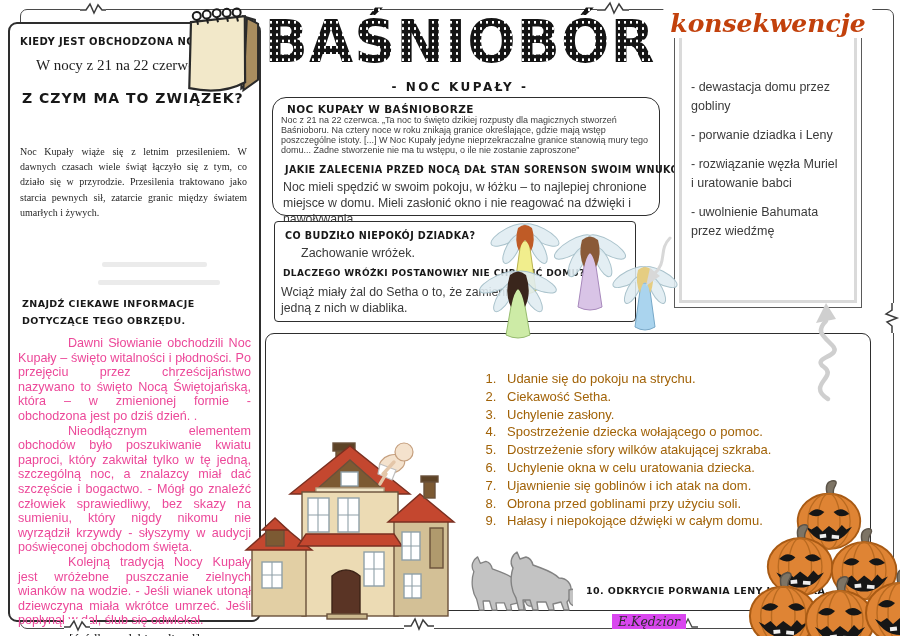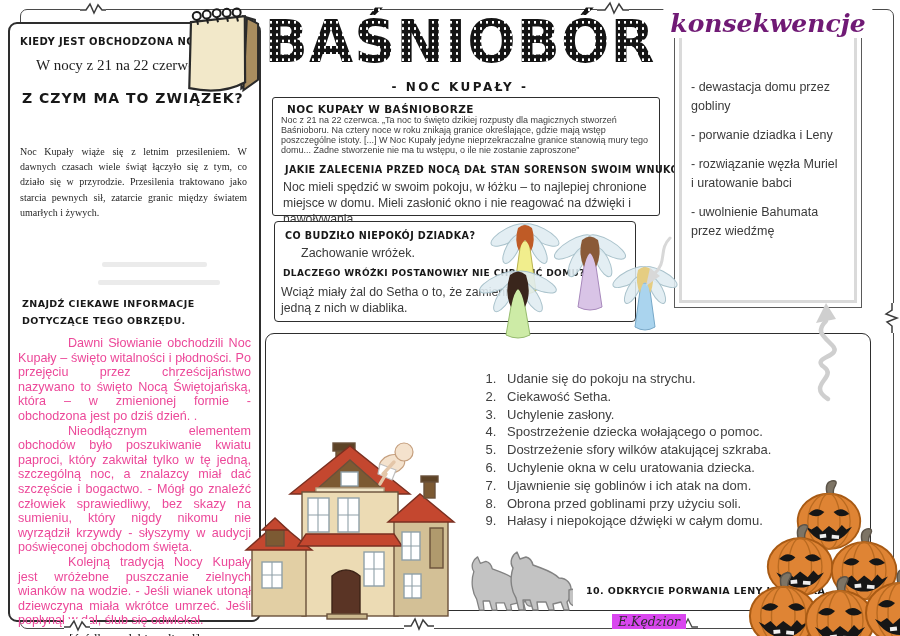--- a/index.html
+++ b/index.html
@@ -30,24 +30,24 @@
             -webkit-background-clip:text;background-clip:text;color:transparent;}
   }
   .subtitle{font-size:12px;letter-spacing:2.5px;}
   
   #kons-box{position:absolute;left:674px;top:25px;width:186px;height:281px;
             border:1.4px solid #5a5a5a;background:#fff;z-index:2;}
   #kons-inner{position:absolute;left:4px;top:4px;right:4px;bottom:4px;
               border:3px solid #dadada;}
   .kons-title{position:absolute;top:-17px;left:50%;transform:translateX(-50%);
               background:#fff;padding:0 7px;font-family:"DejaVu Serif",serif;
-              font-style:italic;font-weight:600;font-size:25px;color:#701a75;white-space:nowrap;}
+              font-style:italic;font-weight:600;font-size:25px;color:#c2410c;white-space:nowrap;}
   .kons-item{width:152px;font-size:12.5px;line-height:19px;color:#3a3a3a;margin-bottom:10px;}
   
-  #plan-list{list-style:decimal;margin:0;padding-left:22px;font-size:13px;color:#404040;}
+  #plan-list{list-style:decimal;margin:0;padding-left:22px;font-size:13px;color:#a16207;}
   #plan-list li{padding-left:7px;margin-bottom:3.6px;line-height:14.2px;}
   
   .ghost{position:absolute;height:5px;background:#c4c4c4;opacity:.33;filter:blur(.6px);border-radius:2px;}
   svg{display:block;}
 </style>
 </head>
 <body>
 
 <div id="page">
 
@@ -97,21 +97,21 @@
     <g stroke="#1d1d1d" stroke-width="2" fill="none">
       <circle cx="18" cy="10" r="4"></circle>
         <circle cx="28" cy="9" r="4"></circle>
         <circle cx="38" cy="8" r="4"></circle>
       <circle cx="48" cy="8" r="4"></circle>
         <circle cx="58" cy="8" r="4"></circle>
       <path d="M18,14 L19,19 M28,13 L29,18 M38,12 L39,17 M48,12 L49,17 M58,12 L59,17"></path>
     </g>
   </svg>
 
-  <div class="box" style="left:272px;top:97px;width:386px;height:117px;border-radius:3px;z-index:2;">
+  <div class="box" style="left:272px;top:97px;width:386px;height:117px;border-radius:14px;z-index:2;">
     <div class="abs hand" style="left:14px;top:5px;font-size:10.5px;">Noc Kupały w Baśnioborze</div>
     <div class="abs sans" style="left:8px;top:17px;width:372px;font-size:9px;line-height:10px;color:#3c3c3c;">Noc z 21 na 22 czerwca. „Ta noc to święto dzikiej rozpusty dla magicznych stworzeń Baśnioboru. Na cztery noce w roku znikają granice określające, gdzie mają wstęp poszczególne istoty. [...] W Noc Kupały jedyne nieprzekraczalne granice stanowią mury tego domu... Żadne stworzenie nie ma tu wstępu, o ile nie zostanie zaproszone”</div>
     <div class="abs hand" style="left:12px;top:66px;font-size:9.6px;white-space:nowrap;">Jakie zalecenia przed nocą dał Stan Sorenson swoim wnukom?</div>
     <div class="abs sans" style="left:10px;top:81px;width:370px;font-size:12.3px;line-height:16px;color:#3a3a3a;">Noc mieli spędzić w swoim pokoju, w łóżku – to najlepiej chronione miejsce w domu. Mieli zasłonić okno i nie reagować na dźwięki i nawoływania.</div>
   </div>
 
   <div class="box" style="left:274px;top:221px;width:360px;height:99px;border-radius:4px;z-index:2;">
     <div class="abs hand" style="left:10px;top:8px;font-size:9.6px;white-space:nowrap;">Co budziło niepokój dziadka?</div>
     <div class="abs sans" style="left:26px;top:24px;font-size:12.5px;color:#3a3a3a;">Zachowanie wróżek.</div>
     <div class="abs hand" style="left:8px;top:46px;font-size:9px;white-space:nowrap;">Dlaczego wróżki postanowiły nie chronić domu?</div>

